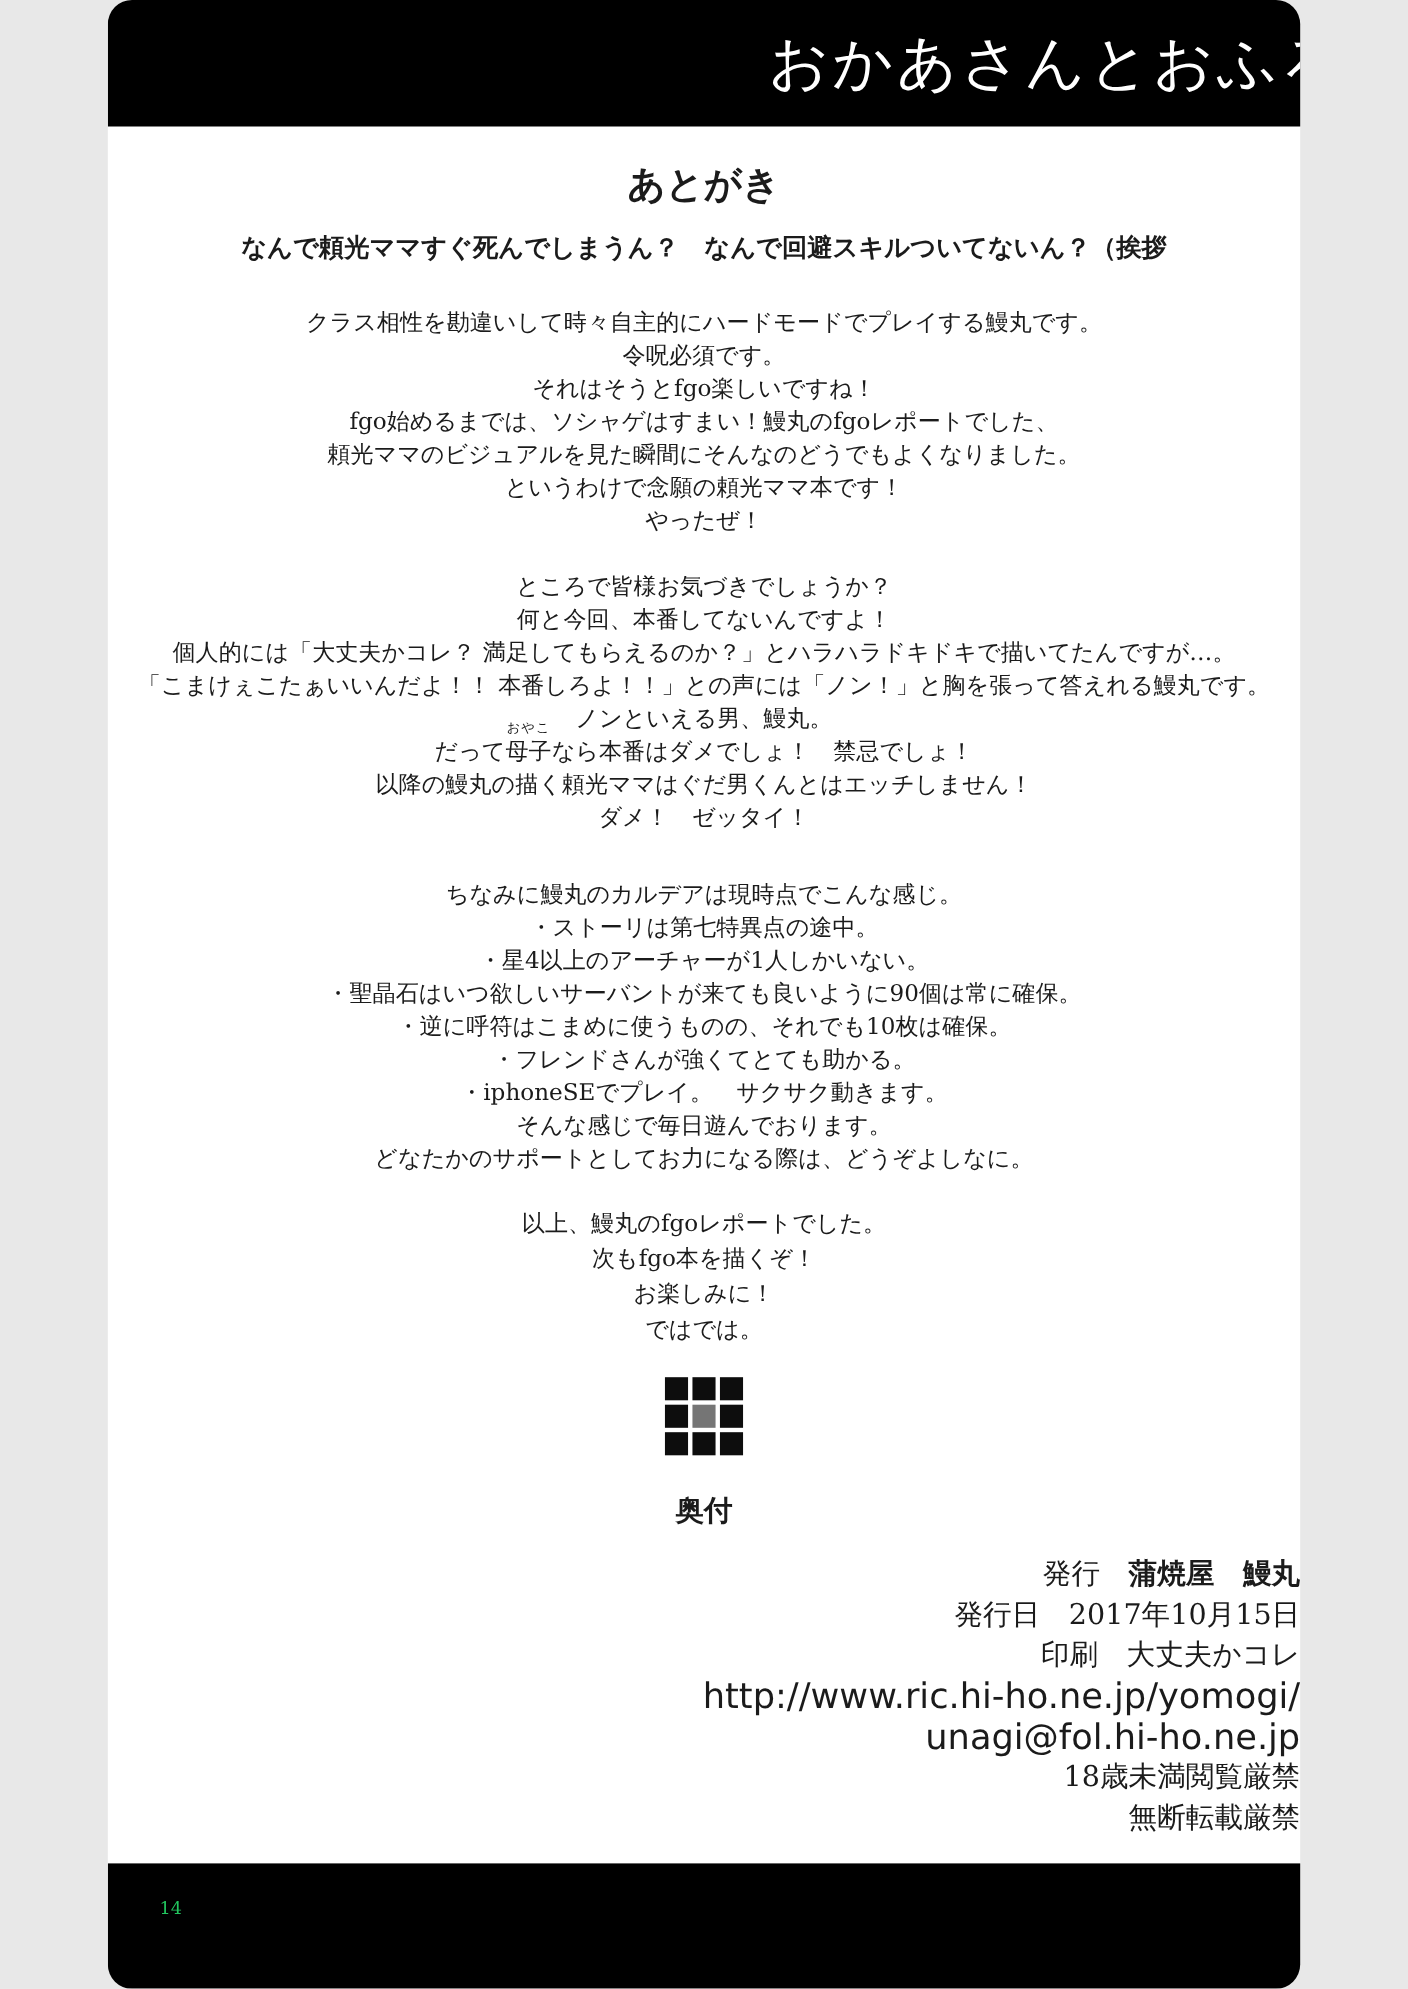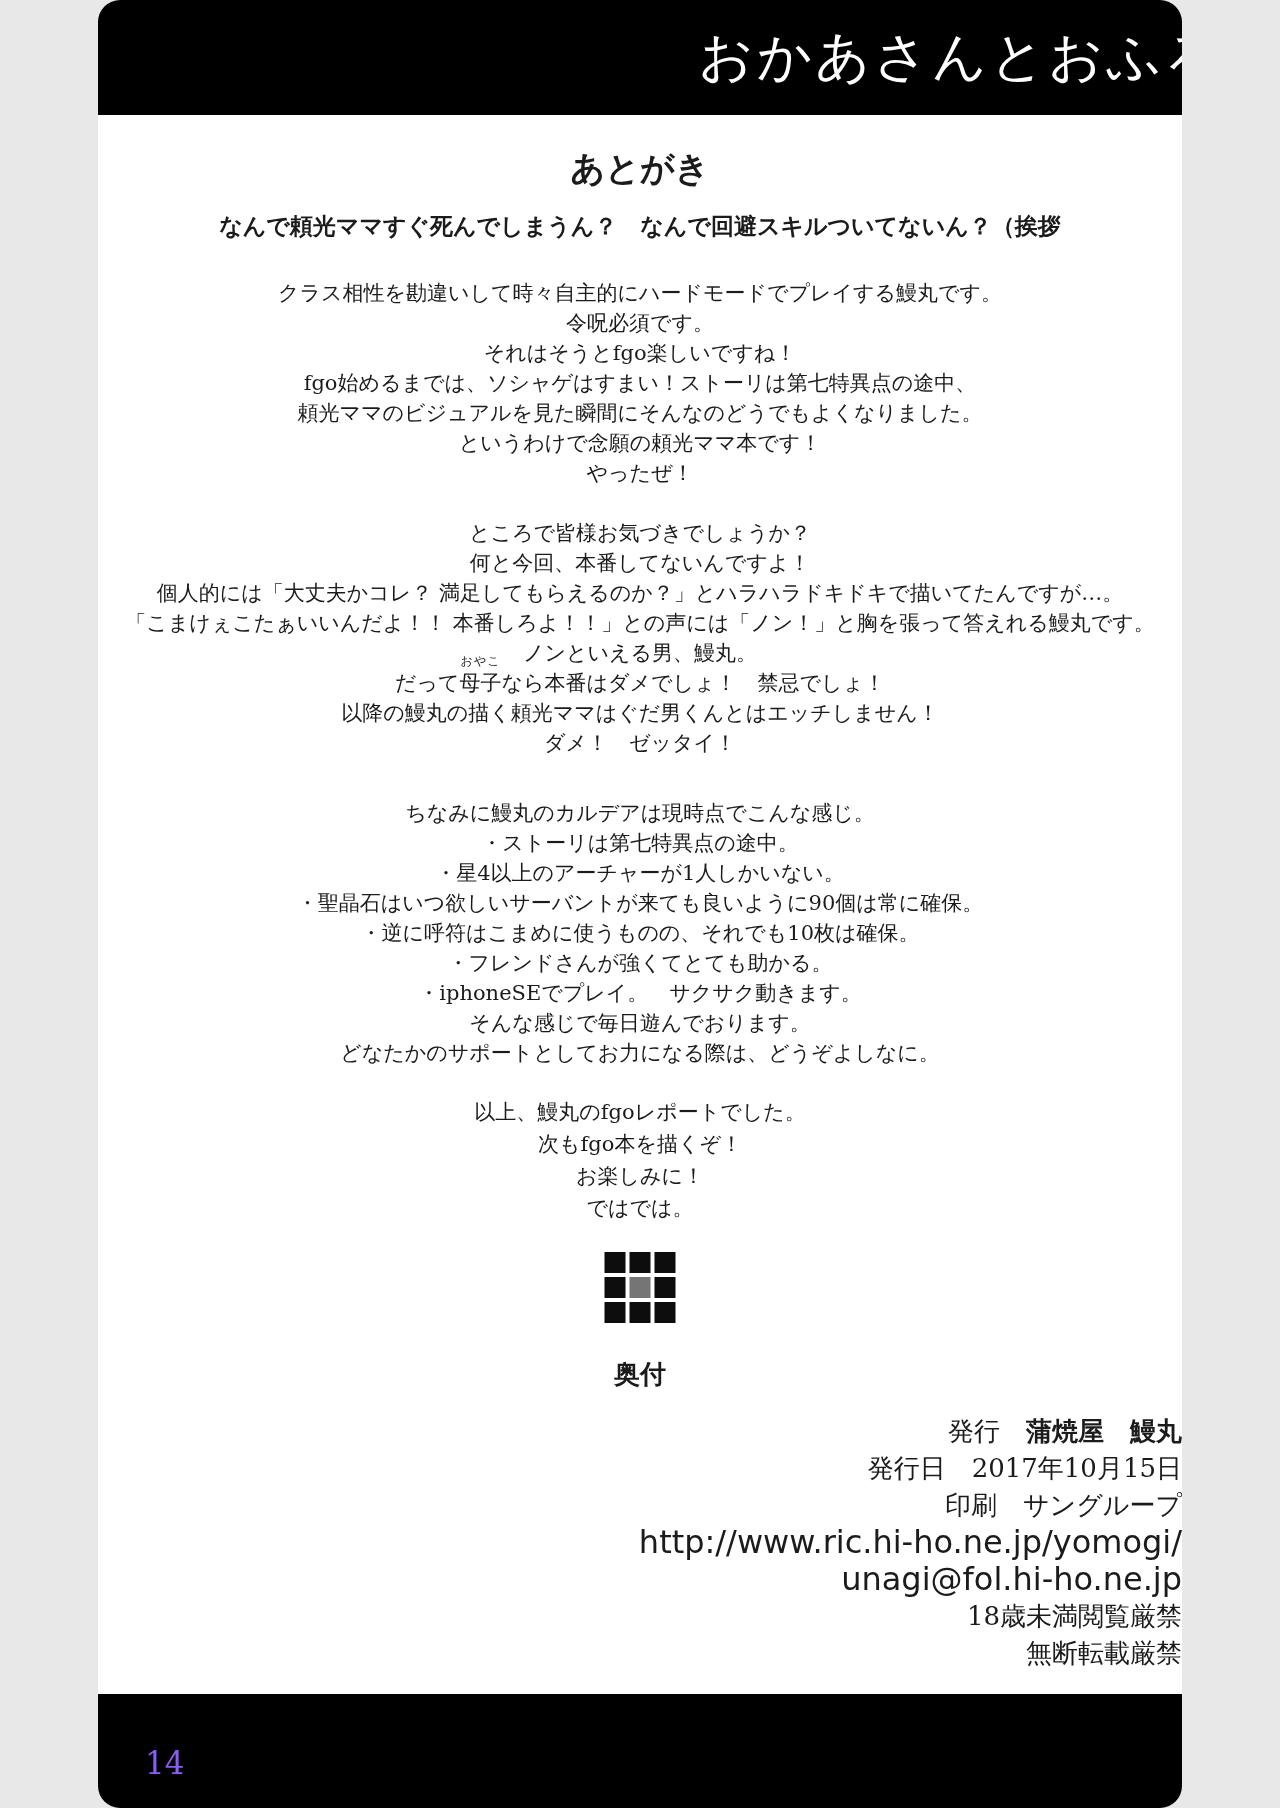--- a/index.html
+++ b/index.html
@@ -81,22 +81,22 @@
   .colo-sans{
     font-family:"DejaVu Sans","Liberation Sans",sans-serif;
     font-size:32px;
   }
   
   .footer-bar{
     position:absolute;top:1694px;left:0;width:1280px;height:114px;
     background:#000000;
   }
   .page-number{
-    position:absolute;left:47px;top:56px;
-    color:#8b5cf6;font-size:31px;line-height:26px;
+    position:absolute;left:47px;top:28px;
+    color:#22c55e;font-size:16px;line-height:26px;
     font-family:"DejaVu Serif","Liberation Serif",serif;
   }
 </style>
 </head>
 <body>
 
 <div class="page">
 
   <div class="header-bar">
     <div class="header-title">おかあさんとおふろ</div>
@@ -110,21 +110,21 @@
         <div style="background: rgb(90, 90, 90);"></div>
         <div style="background: rgb(90, 90, 90);"></div>
         <div style="background: rgb(90, 90, 90);"></div>
       </div>
   </div>
 
   <div class="heading-atogaki">あとがき</div>
 
   <div class="greeting-line">なんで頼光ママすぐ死んでしまうん？　なんで回避スキルついてないん？（挨拶</div>
 
-  <div id="para1" class="para"><div>クラス相性を勘違いして時々自主的にハードモードでプレイする鰻丸です。</div><div>令呪必須です。</div><div>それはそうとfgo楽しいですね！</div><div>fgo始めるまでは、ソシャゲはすまい！ストーリは第七特異点の途中、</div><div>頼光ママのビジュアルを見た瞬間にそんなのどうでもよくなりました。</div><div>というわけで念願の頼光ママ本です！</div><div>やったぜ！</div></div>
+  <div id="para1" class="para"><div>クラス相性を勘違いして時々自主的にハードモードでプレイする鰻丸です。</div><div>令呪必須です。</div><div>それはそうとfgo楽しいですね！</div><div>fgo始めるまでは、ソシャゲはすまい！鰻丸のfgoレポートでした、</div><div>頼光ママのビジュアルを見た瞬間にそんなのどうでもよくなりました。</div><div>というわけで念願の頼光ママ本です！</div><div>やったぜ！</div></div>
 
   <div id="para2" class="para"><div>ところで皆様お気づきでしょうか？</div><div>何と今回、本番してないんですよ！</div><div>個人的には「大丈夫かコレ？ 満足してもらえるのか？」とハラハラドキドキで描いてたんですが…。</div><div>「こまけぇこたぁいいんだよ！！ 本番しろよ！！」との声には「ノン！」と胸を張って答えれる鰻丸です。</div><div>ノンといえる男、鰻丸。</div><div>だって<span class="ruby-wrap">母子<span class="rt">おやこ</span></span>なら本番はダメでしょ！　禁忌でしょ！</div><div>以降の鰻丸の描く頼光ママはぐだ男くんとはエッチしません！</div><div>ダメ！　ゼッタイ！</div></div>
 
   <div id="para3" class="para"><div>ちなみに鰻丸のカルデアは現時点でこんな感じ。</div><div>・ストーリは第七特異点の途中。</div><div>・星4以上のアーチャーが1人しかいない。</div><div>・聖晶石はいつ欲しいサーバントが来ても良いように90個は常に確保。</div><div>・逆に呼符はこまめに使うものの、それでも10枚は確保。</div><div>・フレンドさんが強くてとても助かる。</div><div>・iphoneSEでプレイ。　サクサク動きます。</div><div>そんな感じで毎日遊んでおります。</div><div>どなたかのサポートとしてお力になる際は、どうぞよしなに。</div></div>
 
   <div id="para4" class="para"><div>以上、鰻丸のfgoレポートでした。</div><div>次もfgo本を描くぞ！</div><div>お楽しみに！</div><div>ではでは。</div></div>
 
   <div class="grid-3x3 footer-logo">
       <div style="background: rgb(13, 13, 13);"></div>
       <div style="background: rgb(13, 13, 13);"></div>
@@ -135,21 +135,21 @@
       <div style="background: rgb(13, 13, 13);"></div>
       <div style="background: rgb(13, 13, 13);"></div>
       <div style="background: rgb(13, 13, 13);"></div>
     </div>
 
   <div class="heading-okuzuke">奥付</div>
 
   <div class="colophon">
     <div><span>発行　</span><span class="bold-name">蒲焼屋　鰻丸</span></div>
     <div>発行日　2017年10月15日</div>
-    <div>印刷　サングループ</div>
+    <div>印刷　大丈夫かコレ</div>
     <div class="colo-sans">http://www.ric.hi-ho.ne.jp/yomogi/</div>
     <div class="colo-sans">unagi@fol.hi-ho.ne.jp</div>
     <div>18歳未満閲覧厳禁</div>
     <div>無断転載厳禁</div>
   </div>
 
   <div class="footer-bar">
     <div class="page-number">14</div>
   </div>
 

